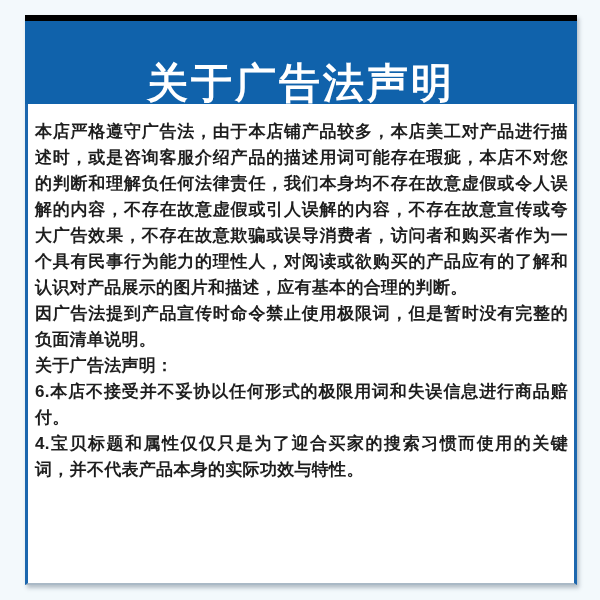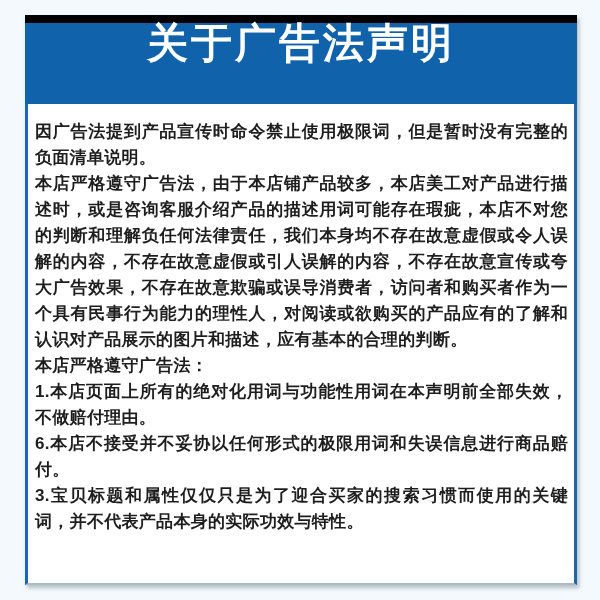--- a/index.html
+++ b/index.html
@@ -23,23 +23,23 @@
     left: 25px;
     top: 15px;
     width: 552px;
     box-shadow: 2px 3px 4px rgba(105, 120, 135, 0.45);
     background: #ffffff;
   }
 
   .card-header {
     height: 89px;
     background: #1062ab;
-    border-top: 8px solid #000000;
+    border-top: 6px solid #000000;
     display: flex;
-    align-items: flex-start;
+    align-items: flex-end;
     justify-content: center;
   }
 
   .card-header h1 {
     color: #ffffff;
     font-size: 41px;
     font-weight: 900;
     letter-spacing: 3px;
     line-height: 1;
     white-space: nowrap;
@@ -66,21 +66,20 @@
 </style>
 </head>
 <body>
 
 <div class="page">
   <div class="card">
     <div class="card-header">
       <h1>关于广告法声明</h1>
     </div>
     <div class="card-body">
+      <p>本店严格遵守广告法，由于本店铺产品较多，本店美工对产品进行描述时，或是咨询客服介绍产品的描述用词可能存在瑕疵，本店不对您的判断和理解负任何法律责任，我们本身均不存在故意虚假或令人误解的内容，不存在故意虚假或引人误解的内容，不存在故意宣传或夸大广告效果，不存在故意欺骗或误导消费者，访问者和购买者作为一个具有民事行为能力的理性人，对阅读或欲购买的产品应有的了解和认识对产品展示的图片和描述，应有基本的合理的判断。</p>
       <p>因广告法提到产品宣传时命令禁止使用极限词，但是暂时没有完整的负面清单说明。</p>
-      <p>本店严格遵守广告法，由于本店铺产品较多，本店美工对产品进行描述时，或是咨询客服介绍产品的描述用词可能存在瑕疵，本店不对您的判断和理解负任何法律责任，我们本身均不存在故意虚假或令人误解的内容，不存在故意虚假或引人误解的内容，不存在故意宣传或夸大广告效果，不存在故意欺骗或误导消费者，访问者和购买者作为一个具有民事行为能力的理性人，对阅读或欲购买的产品应有的了解和认识对产品展示的图片和描述，应有基本的合理的判断。</p>
-      <p>本店严格遵守广告法：</p>
-      <p>1.本店页面上所有的绝对化用词与功能性用词在本声明前全部失效，不做赔付理由。</p>
+      <p>关于广告法声明：</p>
       <p>6.本店不接受并不妥协以任何形式的极限用词和失误信息进行商品赔付。</p>
-      <p>3.宝贝标题和属性仅仅只是为了迎合买家的搜索习惯而使用的关键词，并不代表产品本身的实际功效与特性。</p>
+      <p>4.宝贝标题和属性仅仅只是为了迎合买家的搜索习惯而使用的关键词，并不代表产品本身的实际功效与特性。</p>
     </div>
   </div>
 </div>
 
 </body></html>

